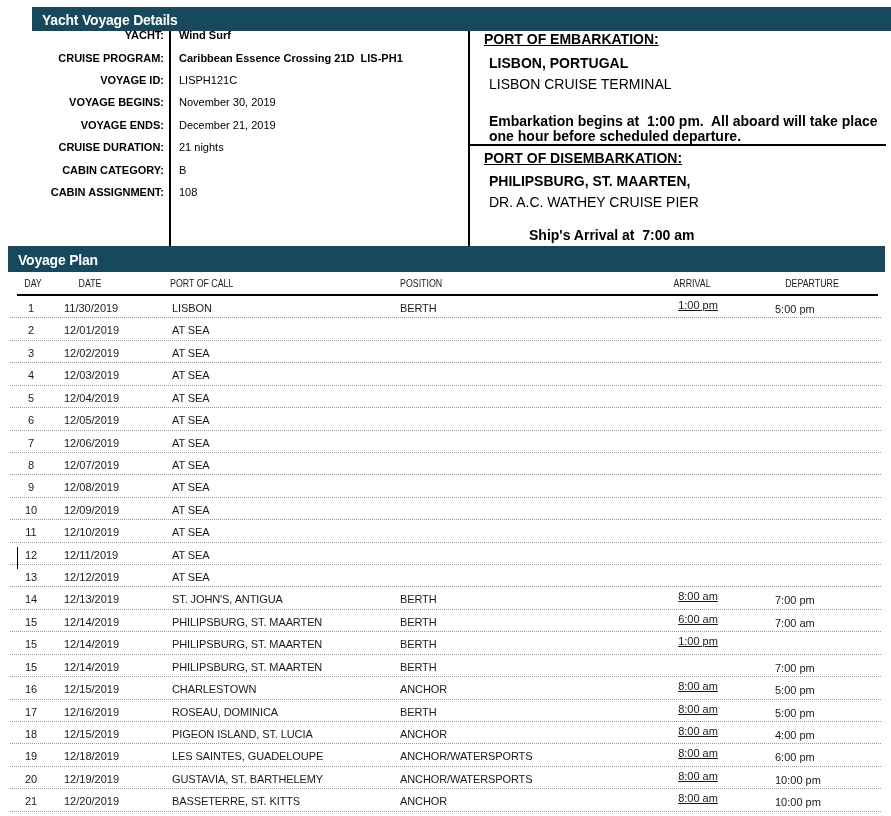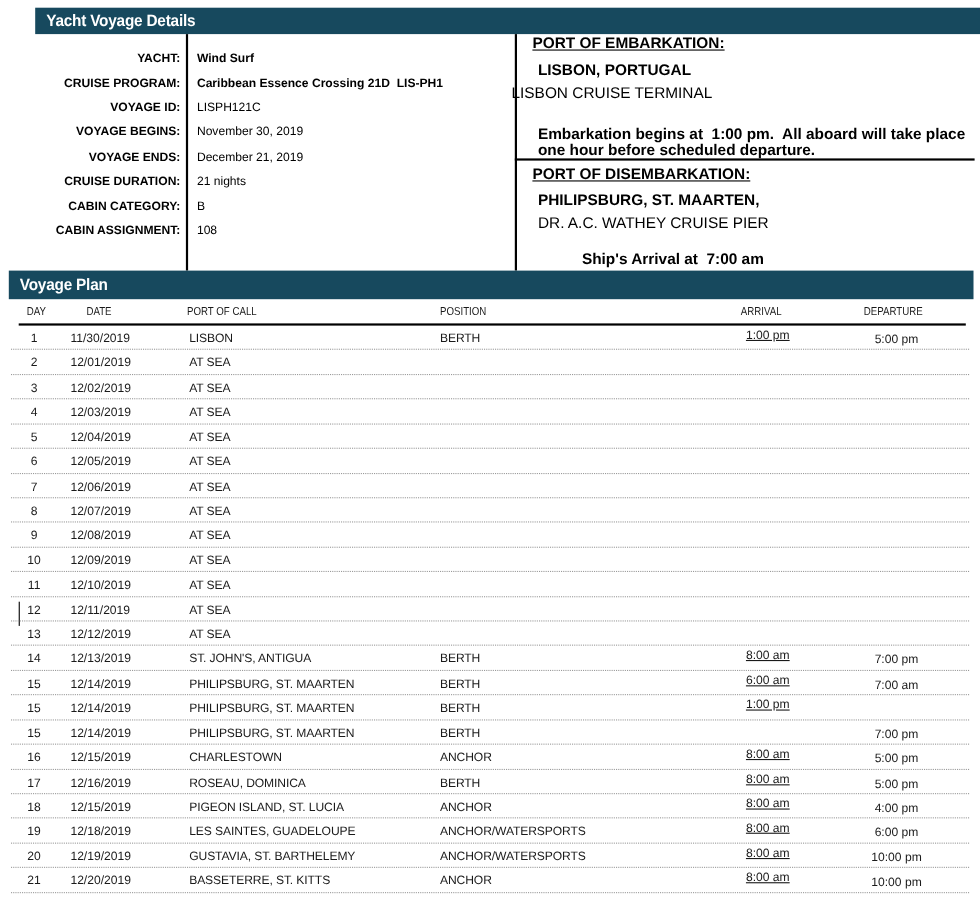--- a/index.html
+++ b/index.html
@@ -11,32 +11,32 @@
        letter-spacing:-0.2px;white-space:nowrap;}
   #title-bar{top:7px;height:24px;margin-left:24px;}
   #plan-bar{top:246px;height:26px;}
 
   
   .vline{position:absolute;width:2px;background:#000;}
   #vline-labels{left:169px;top:31px;height:215px;}
   #vline-sections{left:468px;top:31px;height:215px;}
   #hline-emb{position:absolute;left:468px;top:144px;width:418px;height:2px;background:#000;}
 
-  .fields{position:absolute;left:0;top:42px;width:460px;}
+  .fields{position:absolute;left:0;top:24px;width:460px;}
   .field-row{height:22.4px;display:flex;align-items:center;}
   .field-label{width:164px;text-align:right;font-weight:bold;font-size:11px;white-space:pre;}
   .field-value{padding-left:15px;font-size:11px;white-space:pre;}
   .field-row.bold-value .field-value{font-weight:bold;}
 
   .abs{position:absolute;font-size:14px;white-space:pre-wrap;}
   .b{font-weight:bold;}
   .u{text-decoration:underline;}
   #emb-heading{left:484px;top:31px;}
   #emb-port{left:489px;top:55px;}
-  #emb-terminal{left:465px;top:76px;}
+  #emb-terminal{left:489px;top:76px;}
   #emb-note{left:489px;top:114px;line-height:15px;width:390px;}
   #dis-heading{left:484px;top:150px;}
   #dis-port{left:489px;top:173px;}
   #dis-pier{left:489px;top:194px;}
   #dis-arrival{left:489px;top:227px;margin-left:40px;}
 
   
   .table-header{position:absolute;left:0;top:274px;width:891px;height:20px;}
   #hdr-vline{position:absolute;left:17px;top:273px;width:1px;height:22px;background:#000;}
   .hdr{position:absolute;top:3px;font-size:10.5px;color:#1a1a1a;white-space:nowrap;
@@ -52,21 +52,21 @@
   #table-topline{position:absolute;left:17px;top:294px;width:861px;height:2px;background:#000;}
 
   .table-body{position:absolute;left:10px;top:296px;width:871px;}
   .vrow{position:relative;height:22.43px;border-bottom:1px dotted #999;box-sizing:border-box;}
   .cell{position:absolute;font-size:11px;color:#1a1a1a;white-space:nowrap;}
   .cell-day{left:4px;width:34px;top:6px;text-align:center;}
   .cell-date{left:54px;top:6px;}
   .cell-port{left:162px;top:6px;letter-spacing:-0.1px;}
   .cell-position{left:390px;top:6px;letter-spacing:-0.1px;}
   .cell-arrival{left:648px;width:80px;top:3px;text-align:center;text-decoration:underline;}
-  .cell-departure{left:765px;width:80px;top:7px;text-align:center;}
+  .cell-departure{left:765px;width:80px;top:7px;text-align:left;}
 </style>
 </head>
 <body>
 
 <div id="title-bar" class="bar" style="background: rgb(23, 73, 94); color: rgb(255, 255, 255);">
   <span class="bar-title">Yacht Voyage Details</span>
 </div>
 
 <div>
   <div class="fields">

